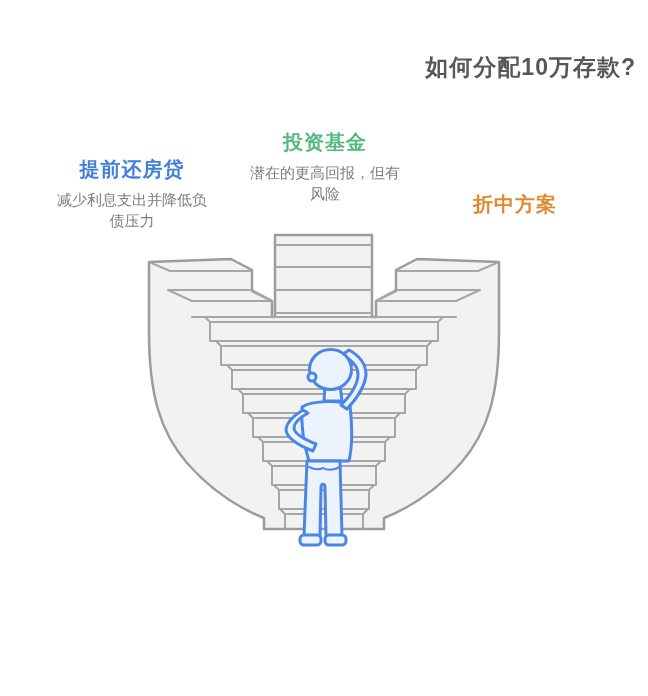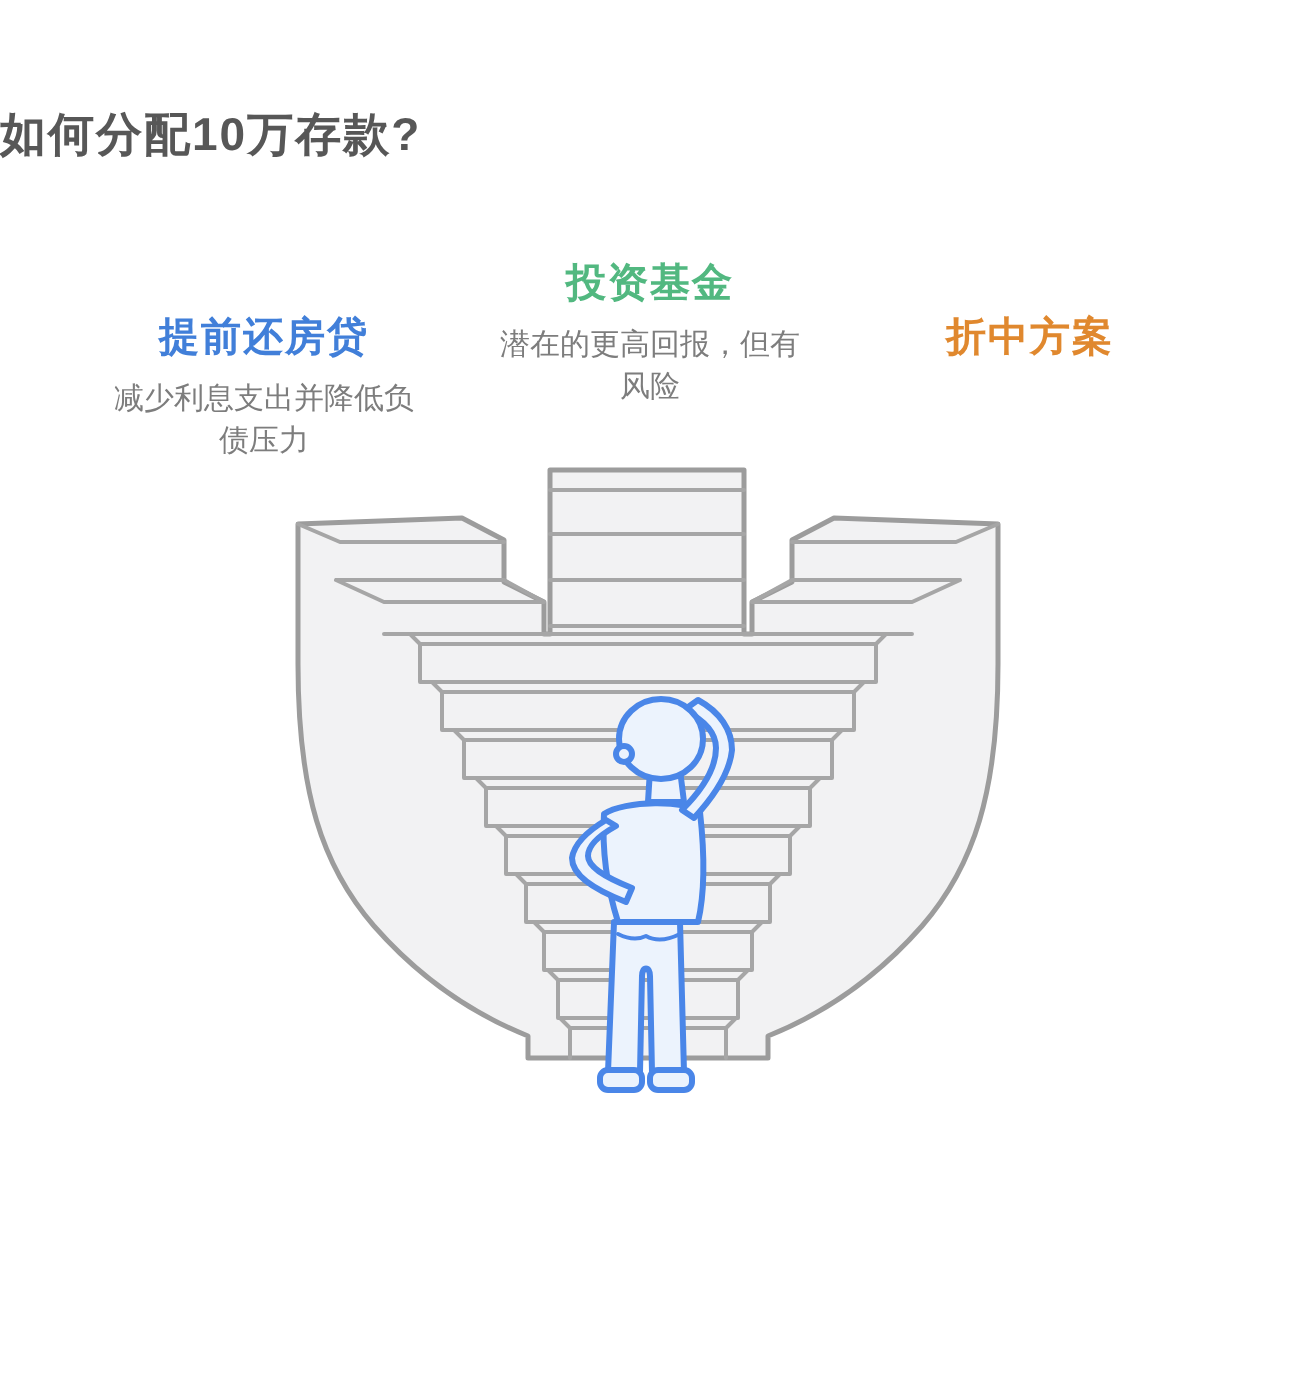--- a/index.html
+++ b/index.html
@@ -4,42 +4,42 @@
 <style>
   html,body{margin:0;padding:0;background:#ffffff;}
   #stage{
     position:relative;
     width:648px;height:696px;
     background:#ffffff;
     overflow:hidden;
     font-family:"Liberation Sans","DejaVu Sans",sans-serif;
   }
   .title{
-    position:absolute;top:52px;left:0;right:0;
-    text-align:left;
+    position:absolute;top:52px;left:0;right:12px;
+    text-align:right;
     font-size:23px;font-weight:bold;
     color:#575757;letter-spacing:1px;
   }
   .option{position:absolute;width:160px;text-align:center;}
   .option .opt-label{
     margin:0 0 10px 0;
     font-size:20px;font-weight:bold;line-height:1.1;
     letter-spacing:1px;
   }
   .option .opt-desc{
     margin:0;
     font-size:15px;line-height:1.38;
     color:#7d7d7d;
   }
   #opt-mortgage{left:52px;top:158px;}
   #opt-funds{left:245px;top:131px;}
   #opt-compromise{left:435px;top:158px;}
   #opt-mortgage .opt-label{color:#417fd9;}
   #opt-funds .opt-label{color:#52b880;}
-  #opt-compromise .opt-label{color:#e0882e;}
+  #opt-compromise .opt-label{color:#e0882e;margin-top:35px;}
   #illustration{position:absolute;left:0;top:0;}
 </style>
 </head>
 <body>
 
 <div id="stage">
 
   <div class="title">如何分配10万存款?</div>
 
   <div class="option" id="opt-funds">

